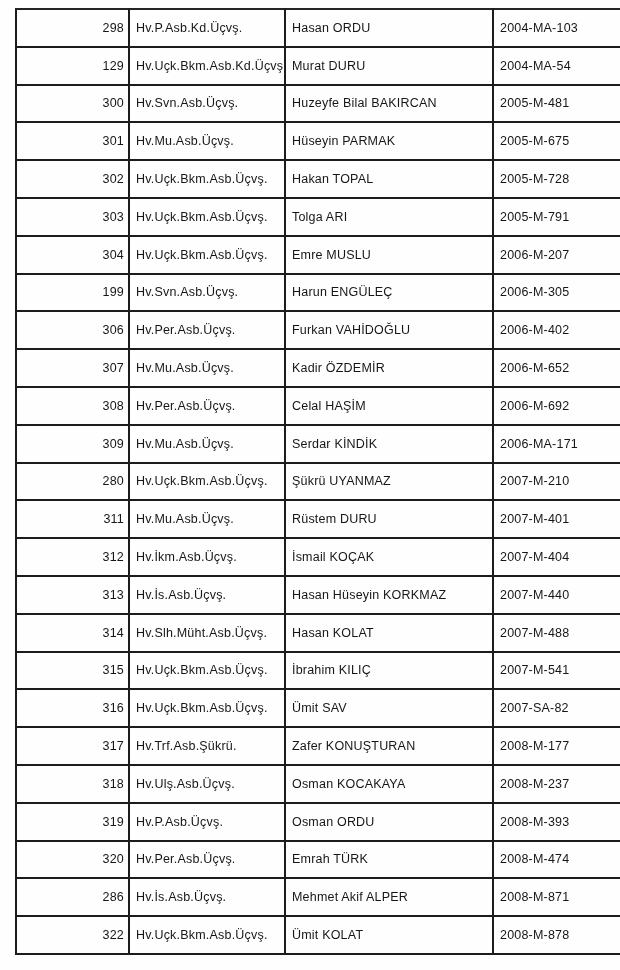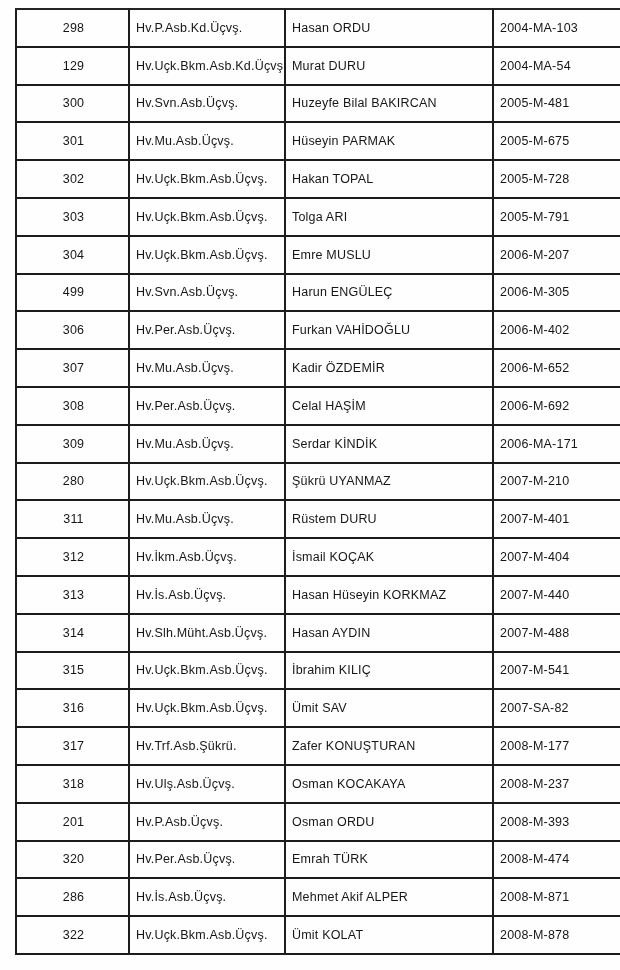--- a/index.html
+++ b/index.html
@@ -30,21 +30,21 @@
   table.doc-table td {
     border: 2px solid #1c1c1c;
     font-size: 12.5px;
     color: #161616;
     vertical-align: middle;
     padding: 0 4px 0 6px;
     white-space: nowrap;
     overflow: hidden;
     letter-spacing: 0.2px;
   }
-  td.c-no   { width: 101px; text-align: center; padding: 0; }
+  td.c-no   { width: 101px; text-align: right; padding: 0; }
   td.c-rank { width: 144px; border-radius: 11px; }
   td.c-name { width: 196px; }
   td.c-reg  { width: 132px; }
   
   table.doc-table tr td { border-top-color: #242424; }
   table.doc-table tr:nth-child(even) td { border-top-color: #2e2e2e; }
 </style>
 </head>
 <body>
 
@@ -94,21 +94,21 @@
   </tr>
 
   <tr class="row">
     <td class="c-no">304</td>
     <td class="c-rank">Hv.Uçk.Bkm.Asb.Üçvş.</td>
     <td class="c-name">Emre MUSLU</td>
     <td class="c-reg">2006-M-207</td>
   </tr>
 
   <tr class="row">
-    <td class="c-no">499</td>
+    <td class="c-no">199</td>
     <td class="c-rank">Hv.Svn.Asb.Üçvş.</td>
     <td class="c-name">Harun ENGÜLEÇ</td>
     <td class="c-reg">2006-M-305</td>
   </tr>
 
   <tr class="row">
     <td class="c-no">306</td>
     <td class="c-rank">Hv.Per.Asb.Üçvş.</td>
     <td class="c-name">Furkan VAHİDOĞLU</td>
     <td class="c-reg">2006-M-402</td>
@@ -159,21 +159,21 @@
   <tr class="row">
     <td class="c-no">313</td>
     <td class="c-rank">Hv.İs.Asb.Üçvş.</td>
     <td class="c-name">Hasan Hüseyin KORKMAZ</td>
     <td class="c-reg">2007-M-440</td>
   </tr>
 
   <tr class="row">
     <td class="c-no">314</td>
     <td class="c-rank">Hv.Slh.Müht.Asb.Üçvş.</td>
-    <td class="c-name">Hasan AYDIN</td>
+    <td class="c-name">Hasan KOLAT</td>
     <td class="c-reg">2007-M-488</td>
   </tr>
 
   <tr class="row">
     <td class="c-no">315</td>
     <td class="c-rank">Hv.Uçk.Bkm.Asb.Üçvş.</td>
     <td class="c-name">İbrahim KILIÇ</td>
     <td class="c-reg">2007-M-541</td>
   </tr>
 
@@ -192,21 +192,21 @@
   </tr>
 
   <tr class="row">
     <td class="c-no">318</td>
     <td class="c-rank">Hv.Ulş.Asb.Üçvş.</td>
     <td class="c-name">Osman KOCAKAYA</td>
     <td class="c-reg">2008-M-237</td>
   </tr>
 
   <tr class="row">
-    <td class="c-no">201</td>
+    <td class="c-no">319</td>
     <td class="c-rank">Hv.P.Asb.Üçvş.</td>
     <td class="c-name">Osman ORDU</td>
     <td class="c-reg">2008-M-393</td>
   </tr>
 
   <tr class="row">
     <td class="c-no">320</td>
     <td class="c-rank">Hv.Per.Asb.Üçvş.</td>
     <td class="c-name">Emrah TÜRK</td>
     <td class="c-reg">2008-M-474</td>

